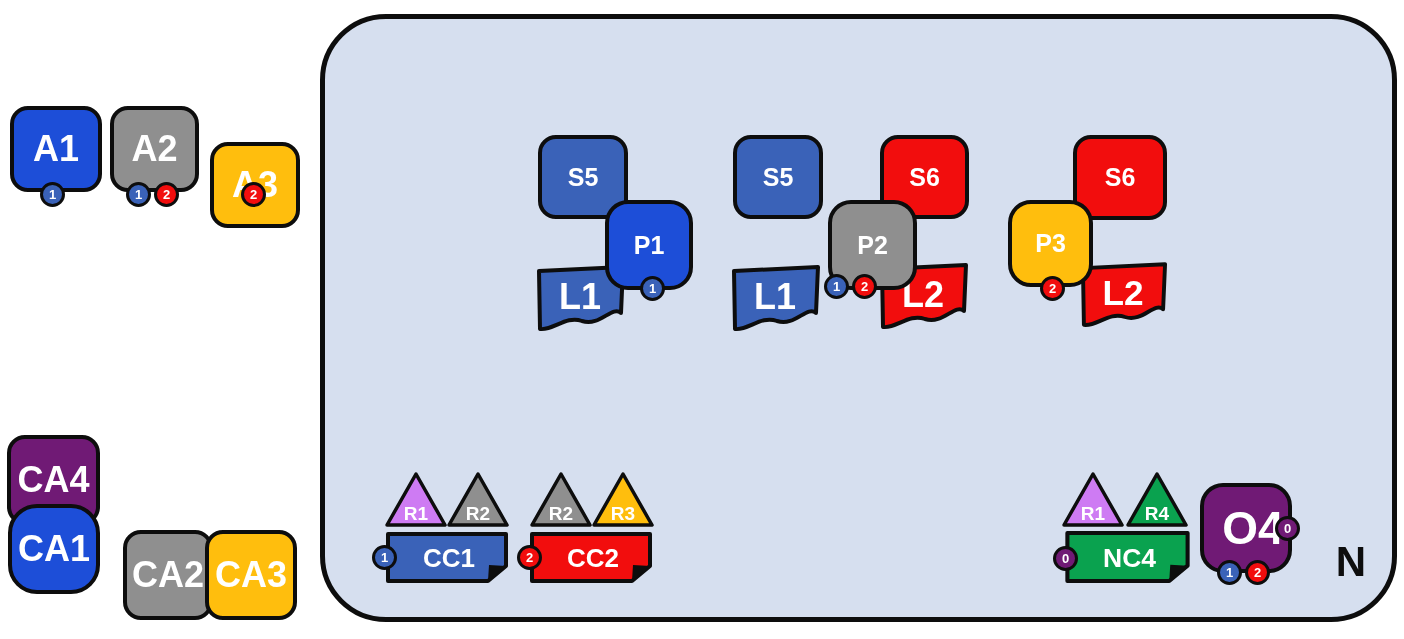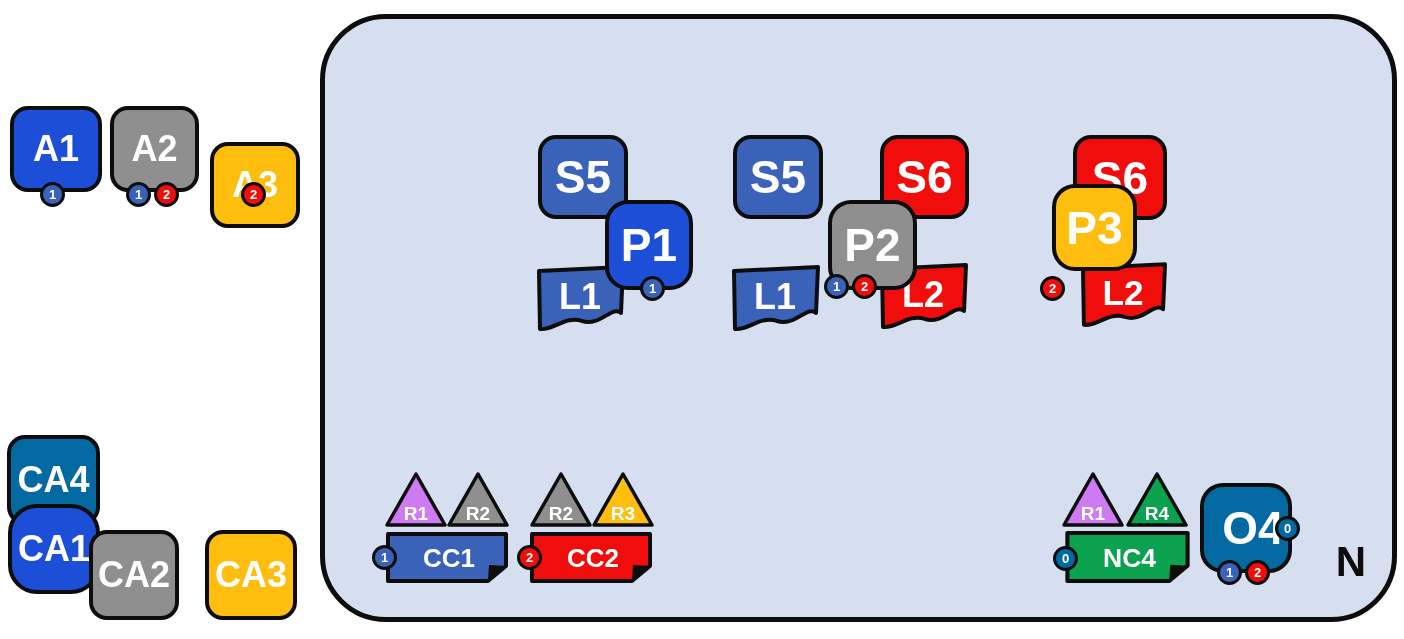--- a/index.html
+++ b/index.html
@@ -12,23 +12,23 @@
     border:4px solid #0d0d0d;border-radius:18px;
     display:flex;align-items:center;justify-content:center;
     color:#ffffff;font-weight:bold;
   }
   .rplan{border-radius:23px;text-align:center;}
   .fill-purple{background:#1d4ed8;}
   .fill-gray{background:#8f8f8f;}
   .fill-orange{background:#ffbe0d;}
   .fill-blue{background:#3a62b8;}
   .fill-red{background:#f20d0d;}
-  .fill-green{background:#0369a1;}
+  .fill-green{background:#701a75;}
   .lbl-md{font-size:36px;}
-  .lbl-lg{font-size:46px;}
+  .lbl-lg{font-size:25px;}
   .lbl-xl{font-size:46px;}
   .container-node{
     position:absolute;left:320px;top:14px;width:1077px;height:608px;
     background:#d6dfef;border:5px solid #0d0d0d;border-radius:66px;box-sizing:border-box;
   }
   .badge{
     position:absolute;width:25px;height:25px;border-radius:50%;
     border:3px solid #0d0d0d;box-sizing:border-box;
     display:flex;align-items:center;justify-content:center;
     color:#ffffff;font-size:13px;font-weight:bold;z-index:12;
@@ -71,21 +71,21 @@
   <div class="badge fill-red" style="left:241px;top:182px;">
       <span>2</span>
     </div>
 
   <div class="box fill-green lbl-md" style="left:7px;top:435px;width:93px;height:90px;">
     <span>CA4</span>
   </div>
   <div class="box fill-purple lbl-md" style="left:8px;top:504px;width:92px;height:90px;border-radius:29px;">
     <span>CA1</span>
   </div>
-  <div class="box fill-gray lbl-md" style="left:89px;top:530px;width:90px;height:90px;">
+  <div class="box fill-gray lbl-md" style="left:123px;top:530px;width:90px;height:90px;">
     <span>CA2</span>
   </div>
   <div class="box fill-orange lbl-md" style="left:205px;top:530px;width:92px;height:90px;">
     <span>CA3</span>
   </div>
 
   <div class="container-node"></div>
   <div class="n-label">N</div>
 
   <div class="box fill-blue lbl-lg z1" style="left:538px;top:135px;width:90px;height:84px;">
@@ -126,21 +126,21 @@
       <span>2</span>
     </div>
 
   <div class="box fill-red lbl-lg z1" style="left:1073px;top:135px;width:94px;height:85px;">
     <span>S6</span>
   </div>
   <svg class="flag-svg z2" style="left:1080px;top:260px;" width="88" height="71" viewBox="0 0 90 72">
     <path d="M3 8 L87 4 L85 50 C76 42 64 64 46 58 C30 52 17 68 4 66 Z" fill="#f20d0d" stroke="#0d0d0d" stroke-width="4" stroke-linejoin="round"></path>
     <text x="44" y="46" text-anchor="middle" font-size="36">L2</text>
   </svg>
-  <div class="box fill-orange rplan lbl-lg z3" style="left:1008px;top:184px;width:85px;height:87px;margin-left:44px;">
+  <div class="box fill-orange rplan lbl-lg z3" style="left:1008px;top:200px;width:85px;height:87px;">
     <span>P3</span>
   </div>
   <div class="badge fill-red" style="left:1040px;top:276px;">
       <span>2</span>
     </div>
 
   <svg class="tri-svg" style="left:384px;top:470px;" width="64" height="59" viewBox="0 0 64 59">
     <polygon points="32,4 61,55 3,55" fill="#ce7bf3" stroke="#0d0d0d" stroke-width="3.5" stroke-linejoin="round"></polygon>
     <text x="32" y="50" text-anchor="middle" font-size="19">R1</text>
   </svg>

